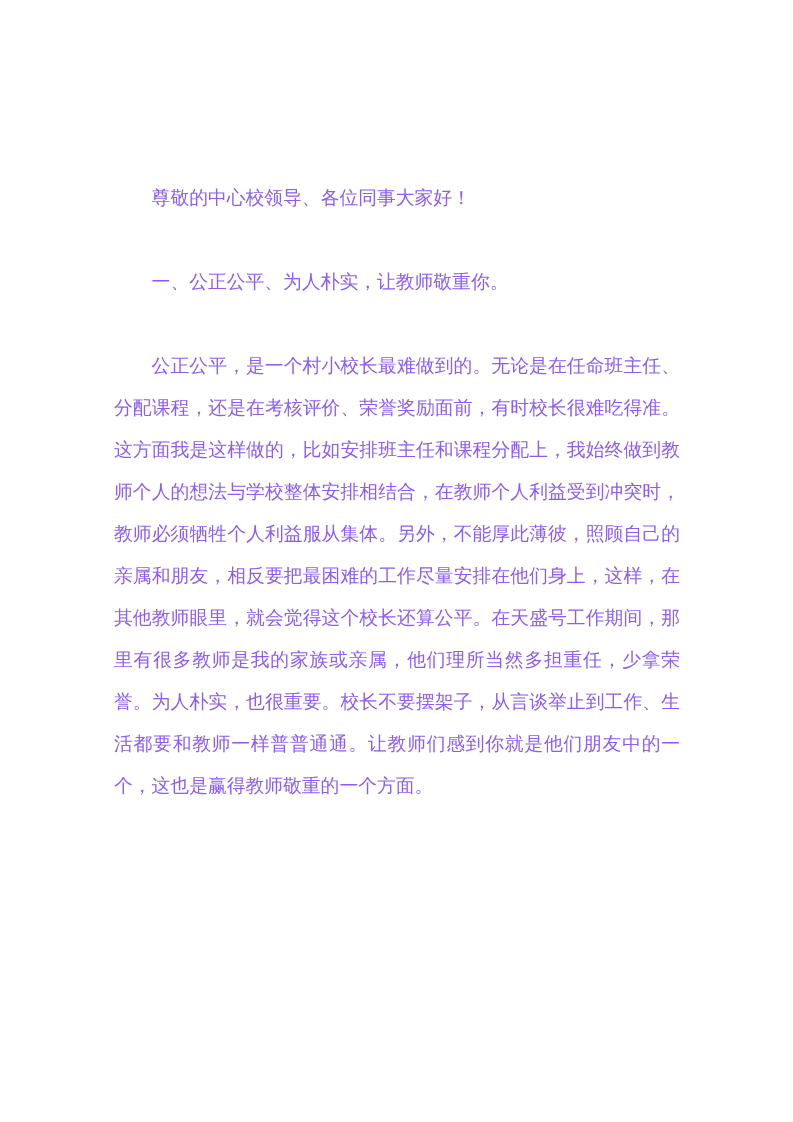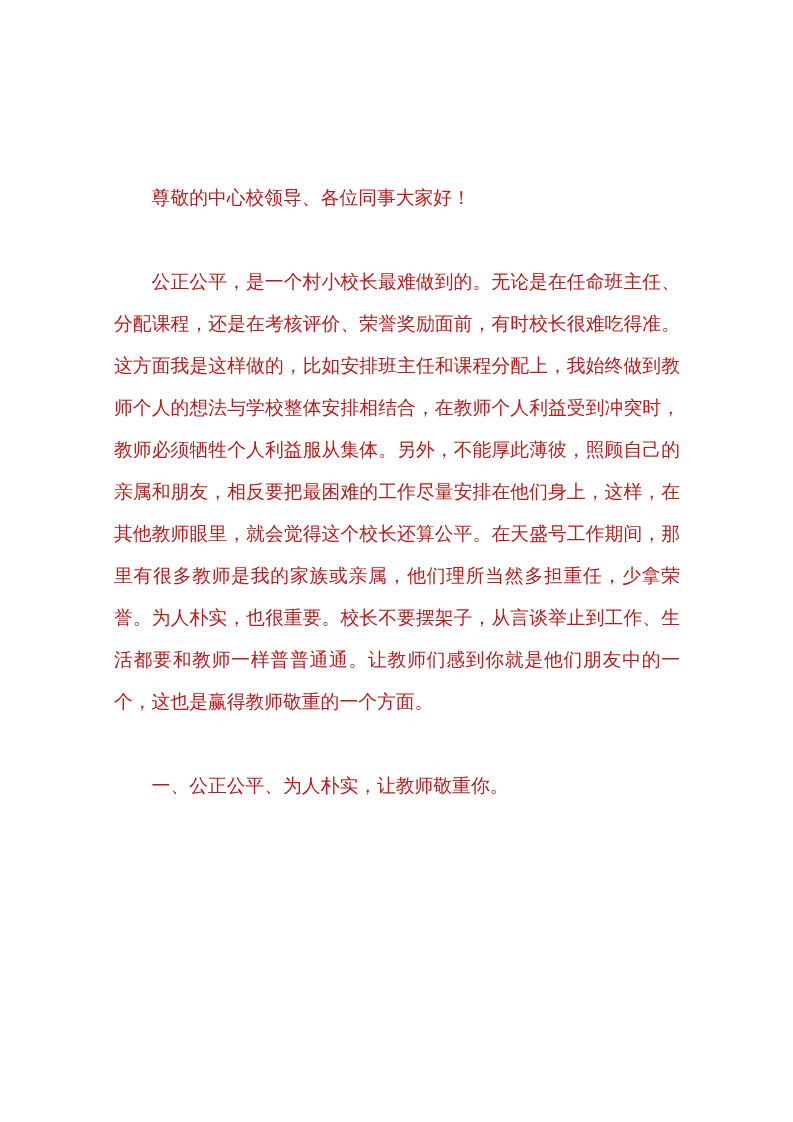--- a/index.html
+++ b/index.html
@@ -18,30 +18,30 @@
   .content {
     position: absolute;
     left: 114px;
     top: 177px;
     width: 566px;
   }
   .para {
     margin: 0 0 42px 0;
     font-size: 18.8px;
     line-height: 42px;
-    color: #b91c1c;
+    color: #8b5cf6;
     text-align: justify;
     text-justify: inter-character;
     text-indent: 2em;
     word-break: normal;
     letter-spacing: 0;
   }
 </style>
 </head>
 <body>
 
 <div class="page">
   <div class="content">
     <p class="para">尊敬的中心校领导、各位同事大家好！</p>
+    <p class="para">一、公正公平、为人朴实，让教师敬重你。</p>
     <p class="para">公正公平，是一个村小校长最难做到的。无论是在任命班主任、分配课程，还是在考核评价、荣誉奖励面前，有时校长很难吃得准。这方面我是这样做的，比如安排班主任和课程分配上，我始终做到教师个人的想法与学校整体安排相结合，在教师个人利益受到冲突时，教师必须牺牲个人利益服从集体。另外，不能厚此薄彼，照顾自己的亲属和朋友，相反要把最困难的工作尽量安排在他们身上，这样，在其他教师眼里，就会觉得这个校长还算公平。在天盛号工作期间，那里有很多教师是我的家族或亲属，他们理所当然多担重任，少拿荣誉。为人朴实，也很重要。校长不要摆架子，从言谈举止到工作、生活都要和教师一样普普通通。让教师们感到你就是他们朋友中的一个，这也是赢得教师敬重的一个方面。</p>
-    <p class="para">一、公正公平、为人朴实，让教师敬重你。</p>
   </div>
 </div>
 
 </body></html>

